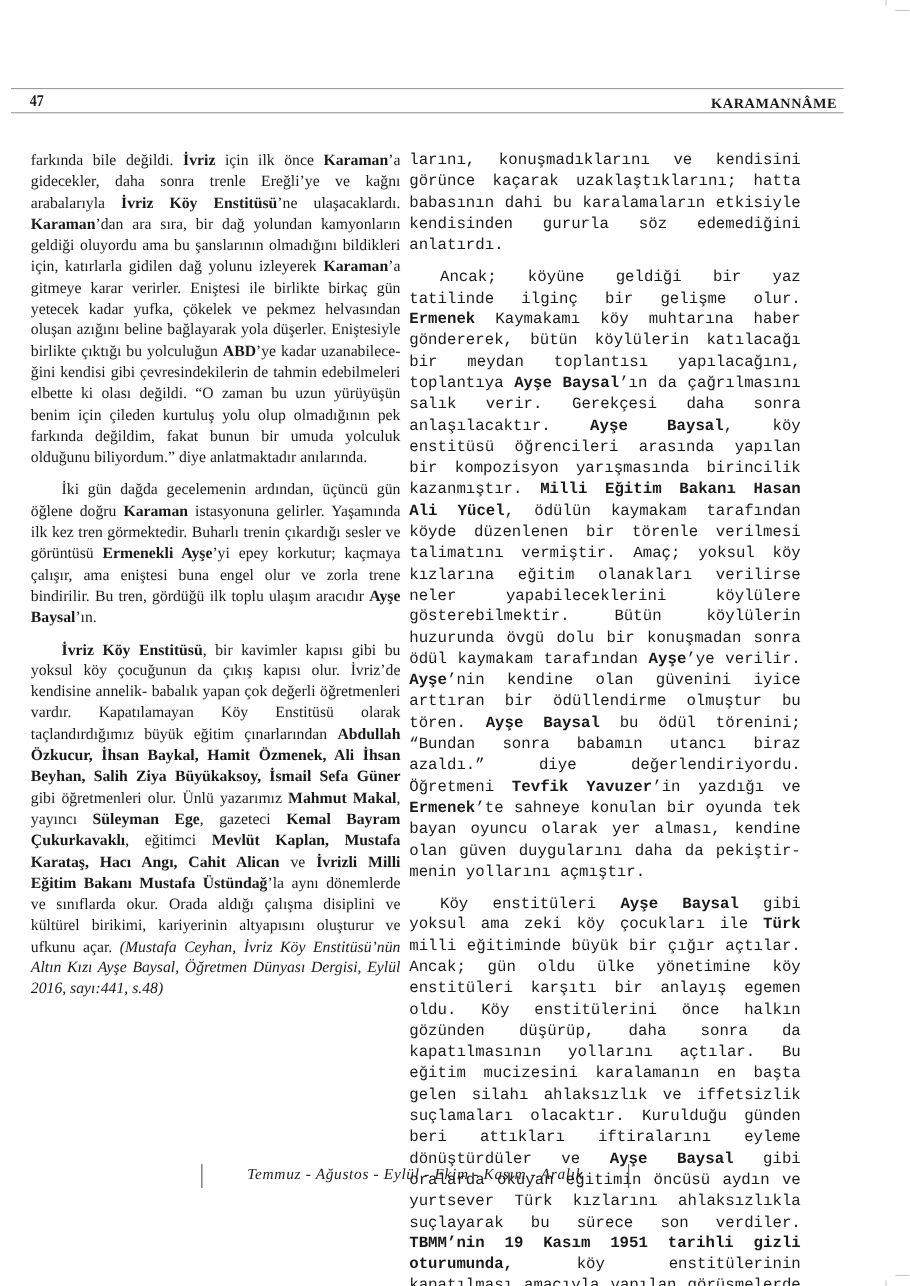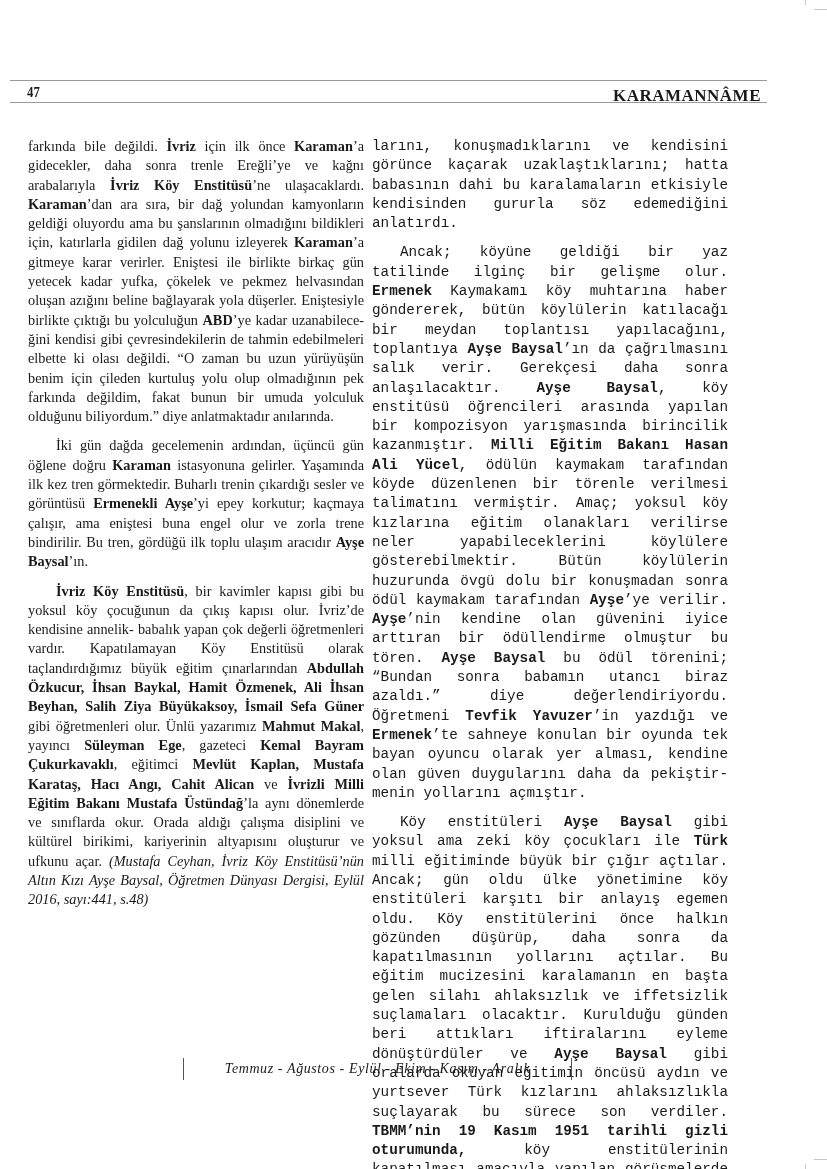--- a/index.html
+++ b/index.html
@@ -7,21 +7,21 @@
       width: 827px; height: 1169px; background: #ffffff; position: relative;
       overflow: hidden; font-family: "Liberation Serif", serif; color: #1a1a1a;
     }
     .crop-mark { position: absolute; background: #c8c8c8; }
     .header-rule { position: absolute; left: 10px; width: 757px; height: 1px; background: #9a9a9a; }
     .page-number {
       position: absolute; left: 27px; top: 84px; font-size: 15px; font-weight: bold;
       letter-spacing: 0; transform: scaleX(0.85); transform-origin: left;
     }
     .journal-title {
-      position: absolute; right: 66px; top: 86px; font-size: 17px; font-weight: bold;
+      position: absolute; right: 66px; top: 86px; font-size: 13px; font-weight: bold;
       letter-spacing: 0.5px;
     }
     .column {
       position: absolute; top: 137px; font-size: 14.3px; line-height: 19.3px;
       text-align: justify; hyphens: manual;
     }
     .col-left { left: 28px; width: 336px; }
     .col-right { left: 372px; width: 356px; font-family: Liberation Mono, monospace; }
     .column p { margin: 0 0 10px 0; text-indent: 28px; }
     .column p.cont { text-indent: 0; }

